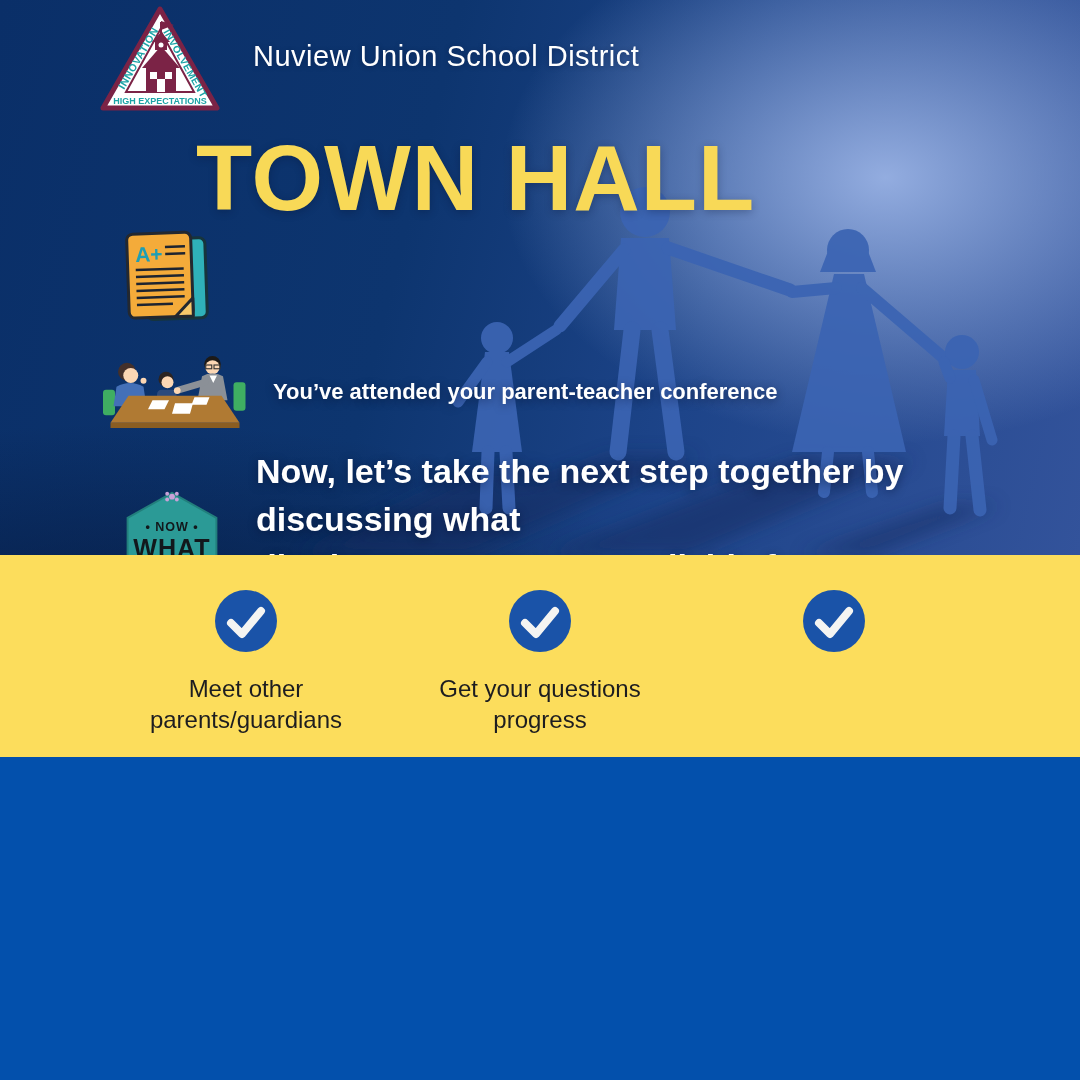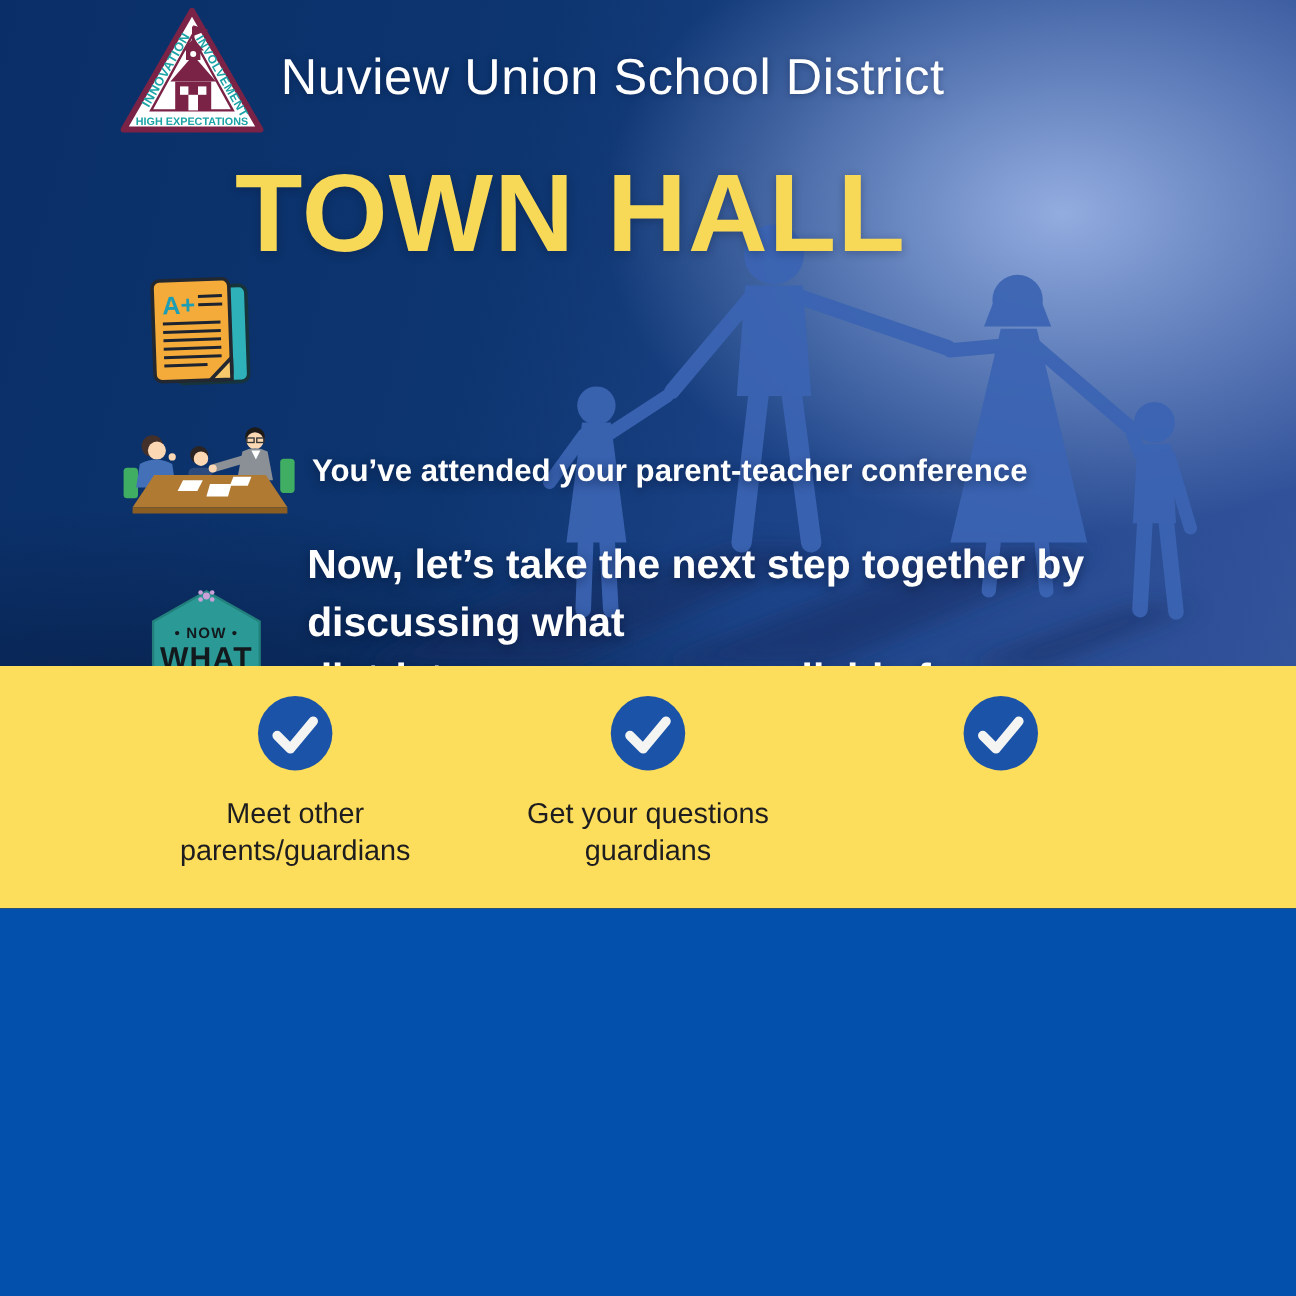--- a/index.html
+++ b/index.html
@@ -9,38 +9,38 @@
   
   .hero{position:absolute;left:0;top:0;width:1080px;height:555px;overflow:hidden;
     background:
       radial-gradient(ellipse 620px 430px at 82% 32%, rgba(153,178,228,.95) 0%, rgba(153,178,228,0) 62%),
       radial-gradient(ellipse 900px 320px at 12% 112%, rgba(5,22,56,.65) 0%, rgba(5,22,56,0) 62%),
       linear-gradient(104deg,#0a2f68 0%,#0d356f 38%,#1d4489 64%,#33539b 100%);}
   .dolls{position:absolute;left:0;top:0;}
   .hero-content{position:relative;z-index:2;width:100%;height:100%;}
 
   .brand-logo{position:absolute;left:100px;top:6px;}
-  .brand-title{position:absolute;left:234px;top:40px;color:#fff;font-size:42px;
+  .brand-title{position:absolute;left:253px;top:40px;color:#fff;font-size:29px;
                letter-spacing:.5px;text-shadow:0 1px 5px rgba(4,15,45,.35);}
 
   .title{position:absolute;left:0;top:126px;width:951px;text-align:center;
          color:#f8d957;font-size:92px;font-weight:bold;letter-spacing:1px;
          text-shadow:0 2px 8px rgba(5,15,45,.3);}
 
   .step{position:absolute;display:flex;align-items:center;}
   .step-text{color:#fff;font-weight:bold;white-space:pre-line;
              text-shadow:0 2px 8px rgba(5,15,45,.5);}
   .step-1{left:116px;top:225px;} .step-1 .step-text{margin-left:44px;font-size:29px;}
-  .step-2{left:100px;top:342px;} .step-2 .step-text{margin-left:10px;font-size:26px;}
+  .step-2{left:100px;top:342px;} .step-2 .step-text{margin-left:23px;font-size:22px;}
   .step-3{left:116px;top:448px;} .step-3 .step-text{margin-left:28px;font-size:34px;line-height:1.4;max-width:730px;}
 
   
   .benefits{position:absolute;left:0;top:555px;width:1080px;height:202px;background:#fcdd5c;
             display:flex;justify-content:center;gap:54px;}
-  .benefit{width:240px;display:flex;flex-direction:column;align-items:center;padding-top:25px;}
+  .benefit{width:240px;display:flex;flex-direction:column;align-items:center;padding-top:35px;}
   .check{width:62px;height:62px;border-radius:50%;background:#1a53a8;
          display:flex;align-items:center;justify-content:center;}
   .benefit-label{margin-top:22px;font-size:24px;color:#1d1d20;text-align:center;
                  line-height:1.28;white-space:pre-line;}
 
   
   .details{position:absolute;left:0;top:757px;width:1080px;height:323px;background:#0350ac;}
 </style>
 </head>
 <body>
@@ -203,21 +203,21 @@
       <div class="benefit-label">Meet other
 parents/guardians</div>
     </div>
     <div class="benefit">
       <div class="check">
         <svg width="62" height="62" viewBox="0 0 62 62">
             <polyline points="16,33 27,44 46,21" fill="none" stroke="#f4f4f2" stroke-width="8" stroke-linecap="round" stroke-linejoin="round"></polyline>
           </svg>
       </div>
       <div class="benefit-label">Get your questions
-guardians</div>
+progress</div>
     </div>
     <div class="benefit">
       <div class="check">
         <svg width="62" height="62" viewBox="0 0 62 62">
             <polyline points="16,33 27,44 46,21" fill="none" stroke="#f4f4f2" stroke-width="8" stroke-linecap="round" stroke-linejoin="round"></polyline>
           </svg>
       </div>
     </div>
   </section>
 

